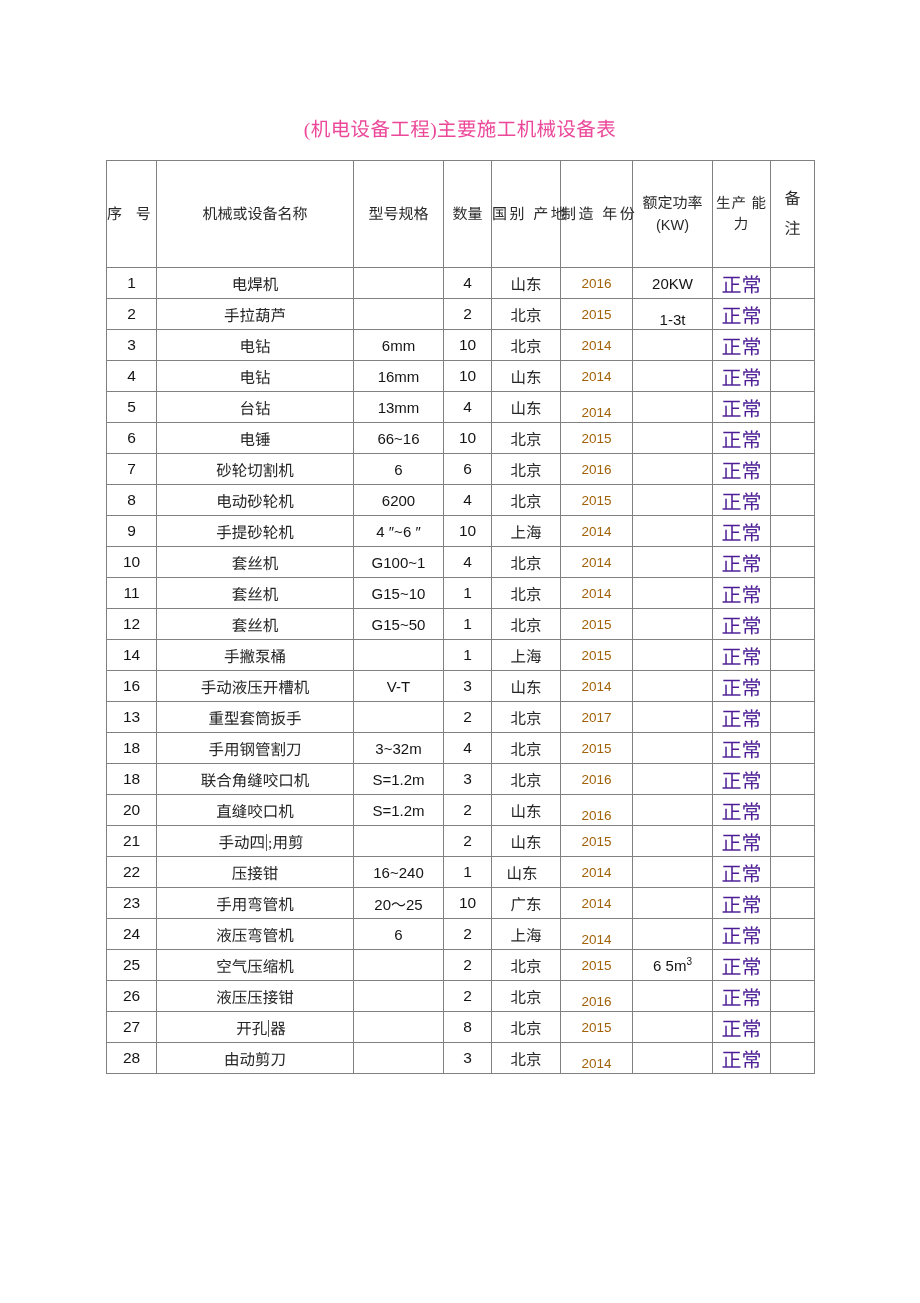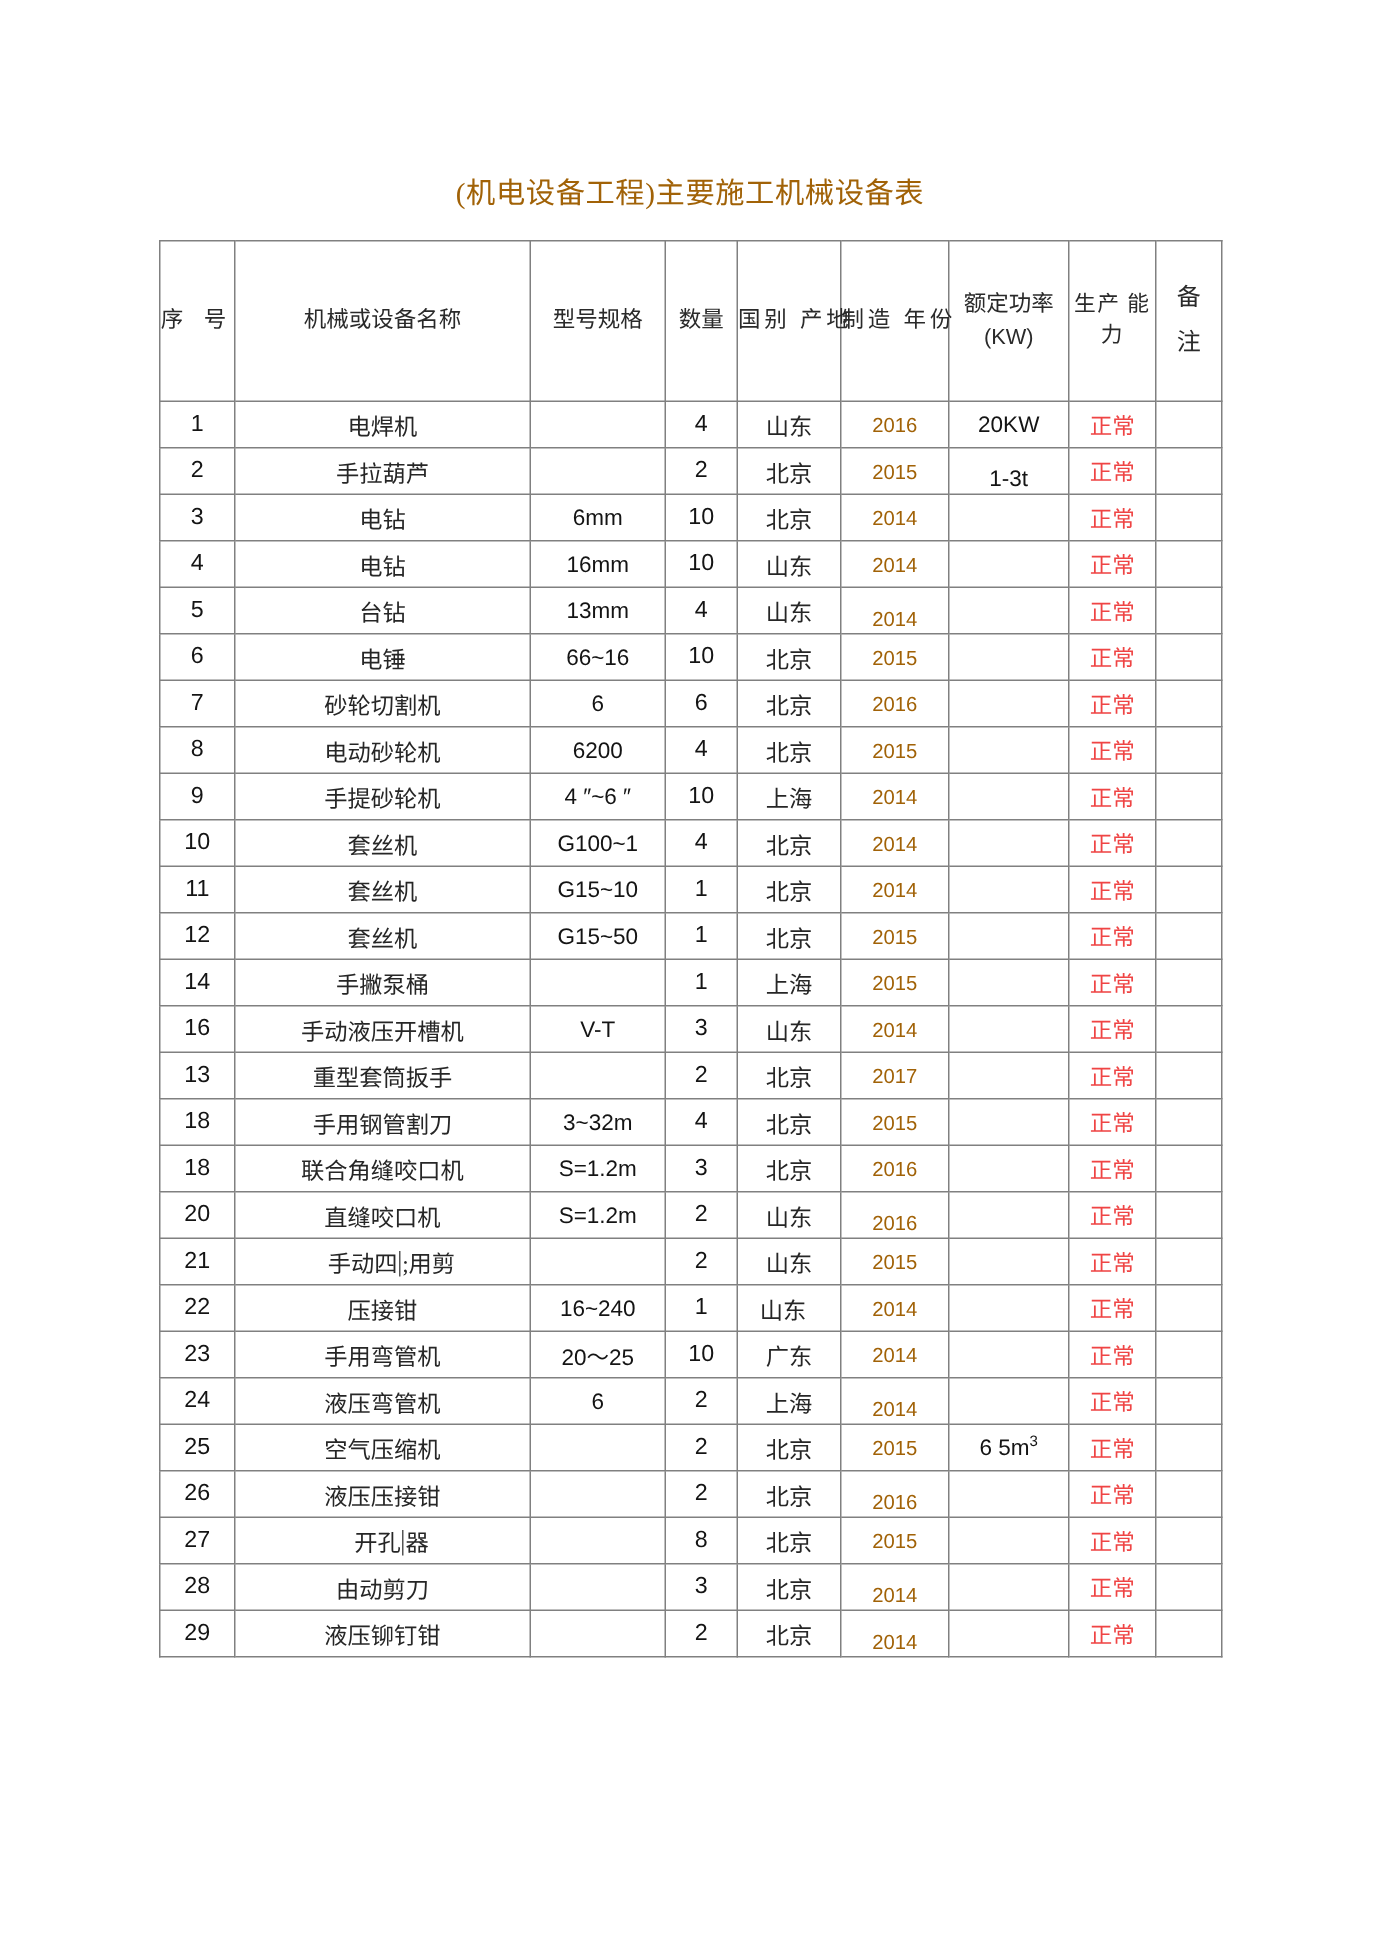--- a/index.html
+++ b/index.html
@@ -28,21 +28,21 @@
   .doc-title {
     position: absolute;
     left: 0;
     top: 116px;
     width: 920px;
     text-align: center;
     font-family: "Liberation Serif", "DejaVu Serif", serif;
     font-size: 19.5px;
     line-height: 28px;
     letter-spacing: 0.4px;
-    color: #a16207;
+    color: #ec4899;
     white-space: nowrap;
   }
 
   .table-wrap {
     position: absolute;
     left: 106px;
     top: 160px;
     width: 708px;
   }
 
@@ -134,22 +134,22 @@
   }
   .cell-year.lower { position: relative; top: 5px; }
   .cell-power {
     font-family: "Liberation Sans", "DejaVu Sans", sans-serif;
     font-size: 15px;
     color: #141414;
   }
   .cell-power.lower { position: relative; top: 5px; }
   .cell-status {
     font-family: Liberation Mono, monospace;
-    font-size: 15px;
-    color: #ef4444;
+    font-size: 20px;
+    color: #4c1d95;
   }
   .origin-shift { position: relative; left: -4px; }
   .name-shift   { position: relative; left: 6px; }
   .caret {
     display: inline-block;
     width: 1px;
     height: 17px;
     background: #555;
     vertical-align: -3px;
     margin: 0 1px;
@@ -481,28 +481,17 @@
             <td class="cell-num">28</td>
             <td class="cell-cn">由动剪刀</td>
             <td class="cell-mono"></td>
             <td class="cell-num">3</td>
             <td class="cell-cn">北京</td>
             <td class="cell-year lower">2014</td>
             <td class="cell-power"></td>
             <td class="cell-status">正常</td>
             <td class="cell-cn"></td>
           </tr>
-          <tr class="data-row last-row">
-            <td class="cell-num">29</td>
-            <td class="cell-cn">液压铆钉钳</td>
-            <td class="cell-mono"></td>
-            <td class="cell-num">2</td>
-            <td class="cell-cn">北京</td>
-            <td class="cell-year lower">2014</td>
-            <td class="cell-power"></td>
-            <td class="cell-status">正常</td>
-            <td class="cell-cn"></td>
-          </tr>
         </tbody>
     </table>
   </div>
 
 </div>
 
 </body></html>

